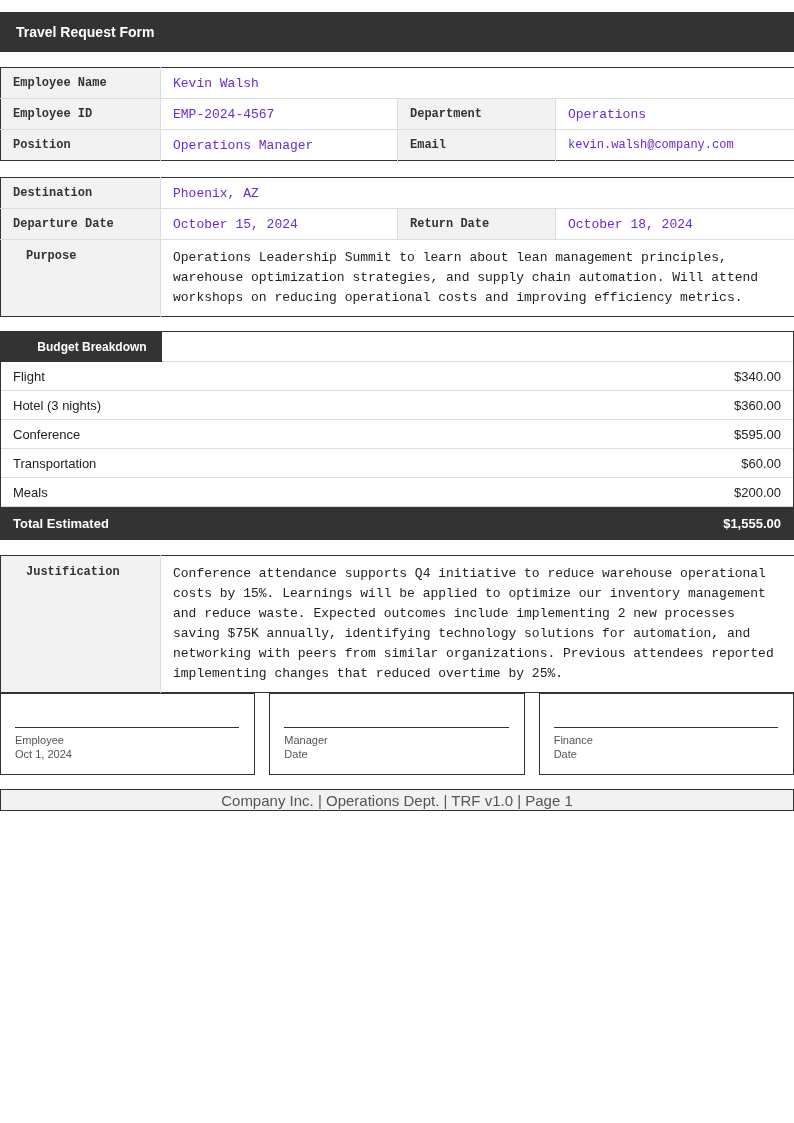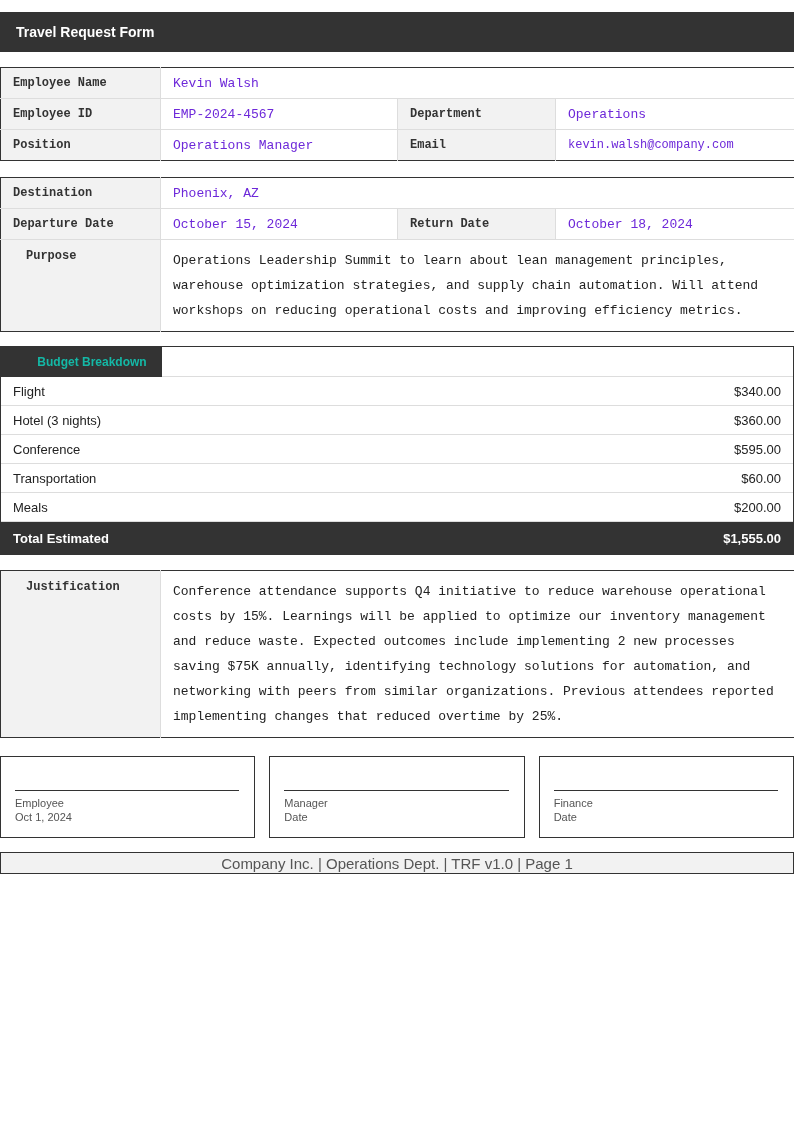--- a/index.html
+++ b/index.html
@@ -30,21 +30,21 @@
   table.info-table {
     width: 794px;
     border-collapse: collapse;
     table-layout: fixed;
     border: 1px solid #333333;
     font-family: Liberation Mono, monospace;
   }
   .mt-15 { margin-top: 15px; }
   .mt-16 { margin-top: 16px; }
   .mt-14 { margin-top: 14px; }
-  .mt-18 { margin-top: 18px; }
+  .mt-18 { }
 
   td.label-cell {
     background: #f2f2f2;
     font-weight: bold;
     font-size: 12px;
     color: #333333;
     padding: 0 12px;
     height: 31px;
   }
   td.value-cell {
@@ -53,41 +53,41 @@
     padding: 0 12px;
     height: 31px;
   }
   td.small-value { font-size: 12px; }
   tr + tr > td { border-top: 1px solid #dddddd; }
   td + td { border-left: 1px solid #dddddd; }
   td.top-label { vertical-align: top; padding-top: 9px; padding-left: 25px; }
   td.para-cell {
     vertical-align: top;
     padding: 8px 12px;
-    line-height: 25px;
+    line-height: 20px;
     font-size: 13px;
   }
 
   
   .budget-box {
     border: 1px solid #333333;
     position: relative;
   }
   .budget-header {
     height: 30px;
     border-bottom: 1px solid #dddddd;
   }
   .budget-tab {
     position: absolute;
     top: -1px;
     left: -1px;
     width: 162px;
     height: 31px;
     background: #333333;
-    color: #14b8a6;
+    color: #ffffff;
     font-size: 12px;
     font-weight: bold;
     display: flex;
     align-items: center;
     justify-content: center;
     padding-left: 22px;
   }
   .budget-row {
     height: 29px;
     display: flex;

